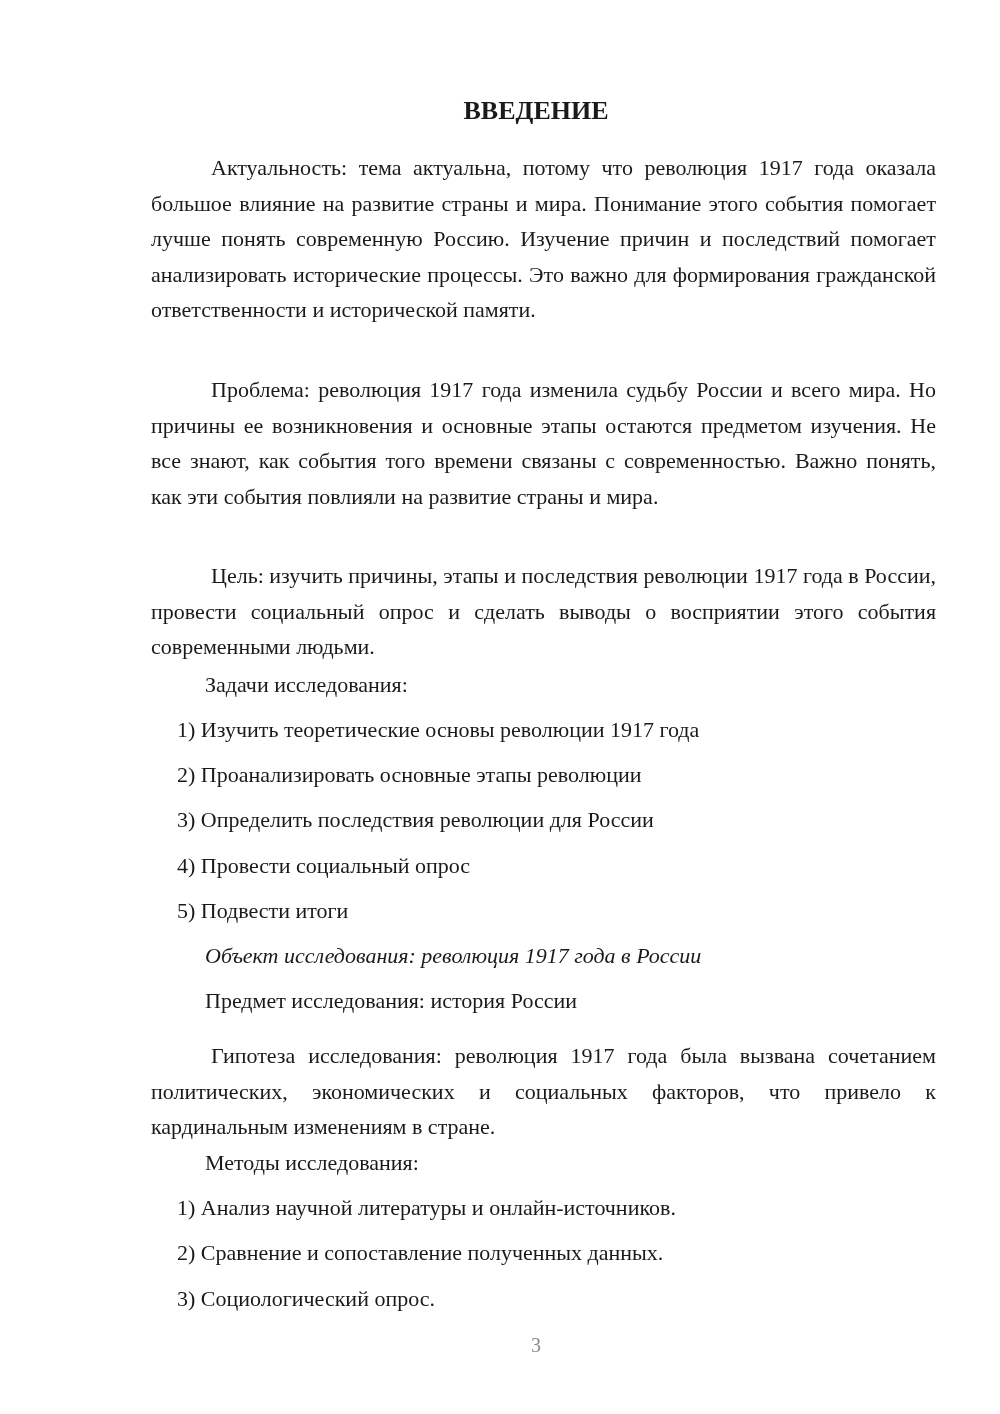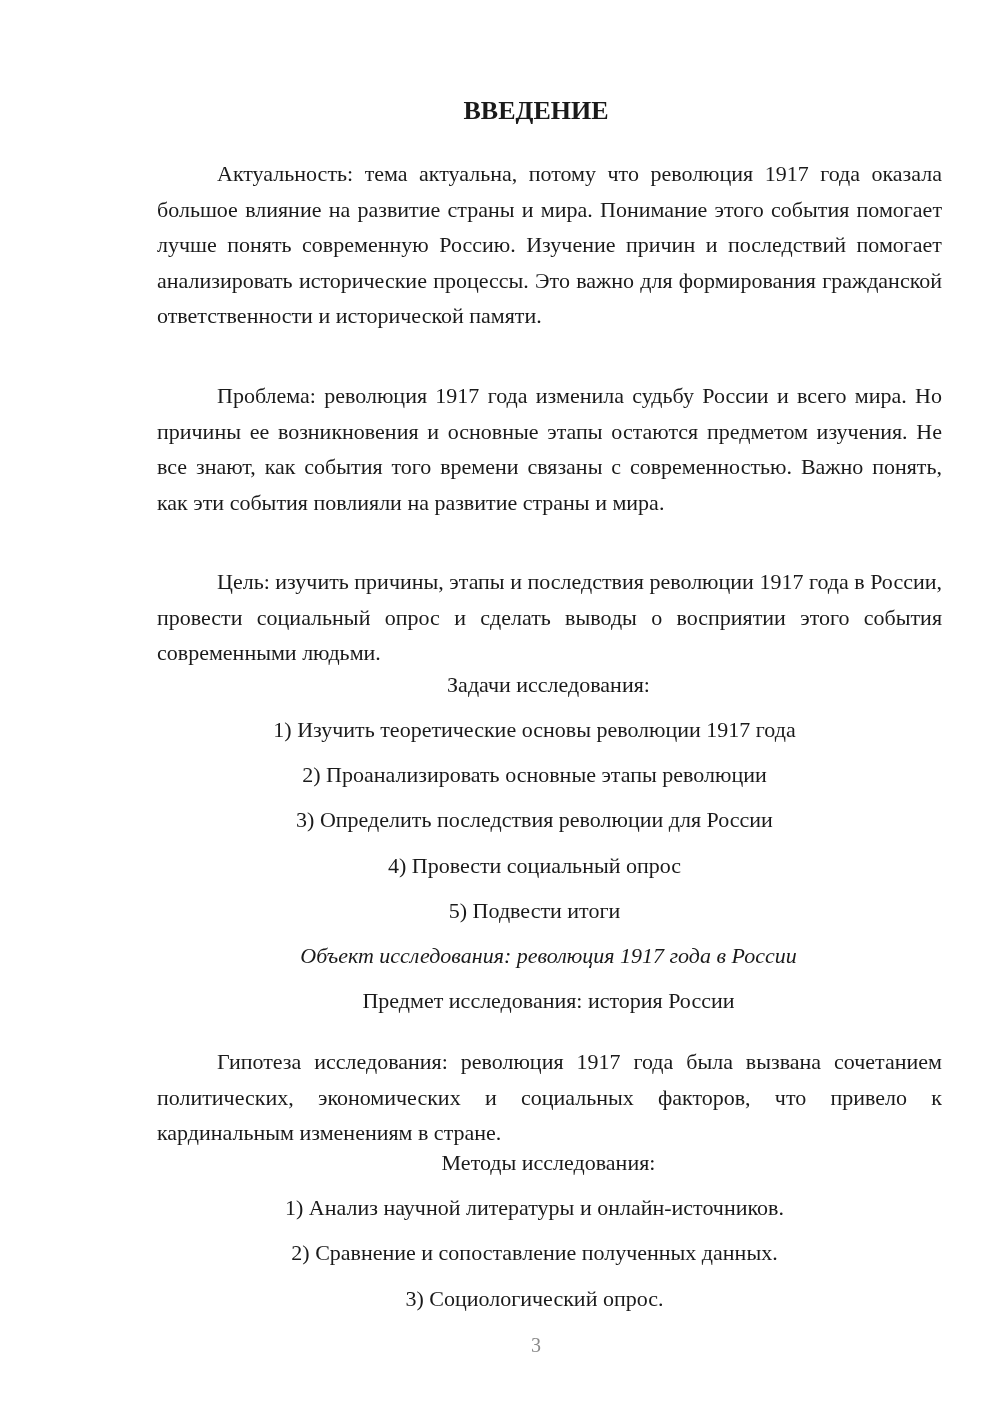--- a/index.html
+++ b/index.html
@@ -8,25 +8,25 @@
     position: absolute; left: 0; top: 0; width: 1000px; height: 1414px; background: #ffffff;
     font-family: "Liberation Serif", "DejaVu Serif", serif; color: #1a1a1a;
   }
   .title {
     position: absolute; left: 0; width: 1000px; top: 96px; text-align: center;
     font-weight: bold; font-size: 26px; line-height: 30px; padding-left: 72px; box-sizing: border-box;
   }
   .para {
     position: absolute; left: 143px; width: 785px;
     font-size: 22px; line-height: 35.5px; text-align: justify; text-indent: 60px;
-    margin: 14px;
+    margin: 8px;
   }
   .line-single {
-    position: absolute; left: 126px; width: 785px;
-    font-size: 22px; line-height: 30px; white-space: nowrap; margin: 0; text-align: center;
+    position: absolute; left: 145px; width: 785px;
+    font-size: 22px; line-height: 30px; white-space: nowrap; margin: 0;
   }
   .indent { padding-left: 60px; box-sizing: border-box; }
   .list { padding-left: 32px; box-sizing: border-box; }
   .pagenum {
     position: absolute; left: 0; width: 1000px; top: 1334px; text-align: center;
     font-size: 20px; color: #8a8a8a; padding-left: 72px; box-sizing: border-box;
   }
 </style>
 </head>
 <body>

